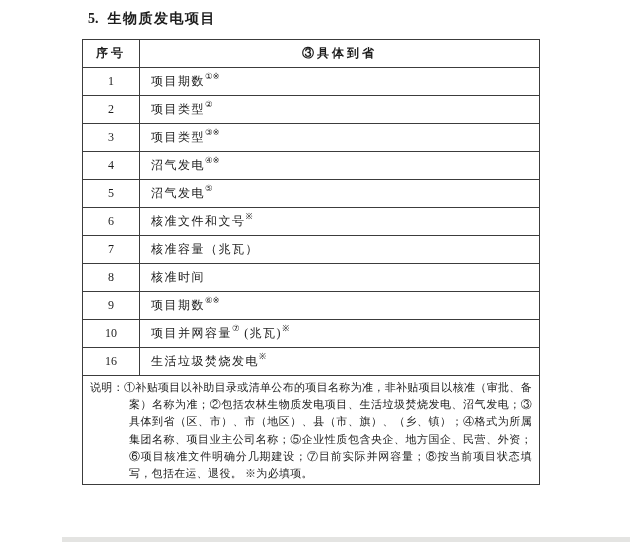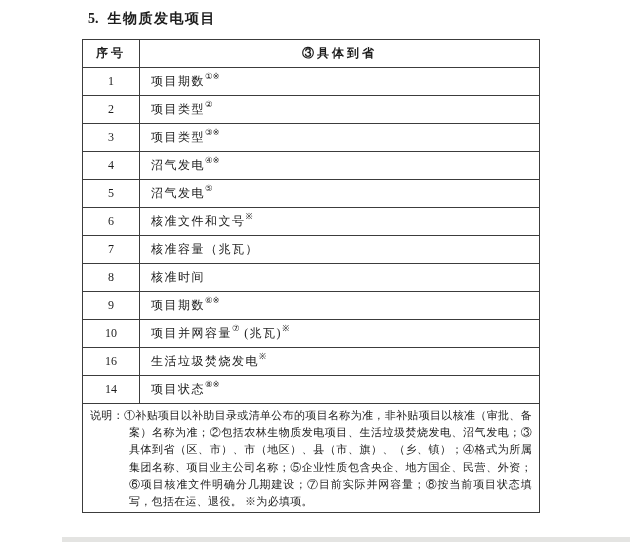--- a/index.html
+++ b/index.html
@@ -100,24 +100,20 @@
         <td class="col-label"><span>项目期数</span><sup class="mark">⑥※</sup></td>
       </tr>
       <tr class="data-row">
         <td class="col-num">10</td>
         <td class="col-label"><span>项目并网容量</span><sup class="mark">⑦</sup><span> (兆瓦)</span><sup class="mark">※</sup></td>
       </tr>
       <tr class="data-row">
         <td class="col-num">16</td>
         <td class="col-label"><span>生活垃圾焚烧发电</span><sup class="mark">※</sup></td>
       </tr>
-      <tr class="data-row">
-        <td class="col-num">14</td>
-        <td class="col-label"><span>项目状态</span><sup class="mark">⑧※</sup></td>
-      </tr>
       <tr>
         <td class="notes-cell" colspan="2">
           <p class="notes"><span>说明：</span><span>①补贴项目以补助目录或清单公布的项目名称为准，非补贴项目以核准（审批、备案）名称为准；②包括农林生物质发电项目、生活垃圾焚烧发电、沼气发电；③具体到省（区、市）、市（地区）、县（市、旗）、（乡、镇）；④格式为所属集团名称、项目业主公司名称；⑤企业性质包含央企、地方国企、民营、外资；⑥项目核准文件明确分几期建设；⑦目前实际并网容量；⑧按当前项目状态填写，包括在运、退役。 ※为必填项。</span></p>
         </td>
       </tr>
     </tbody>
   </table>
 
   <div class="scan-bar"></div>
 

